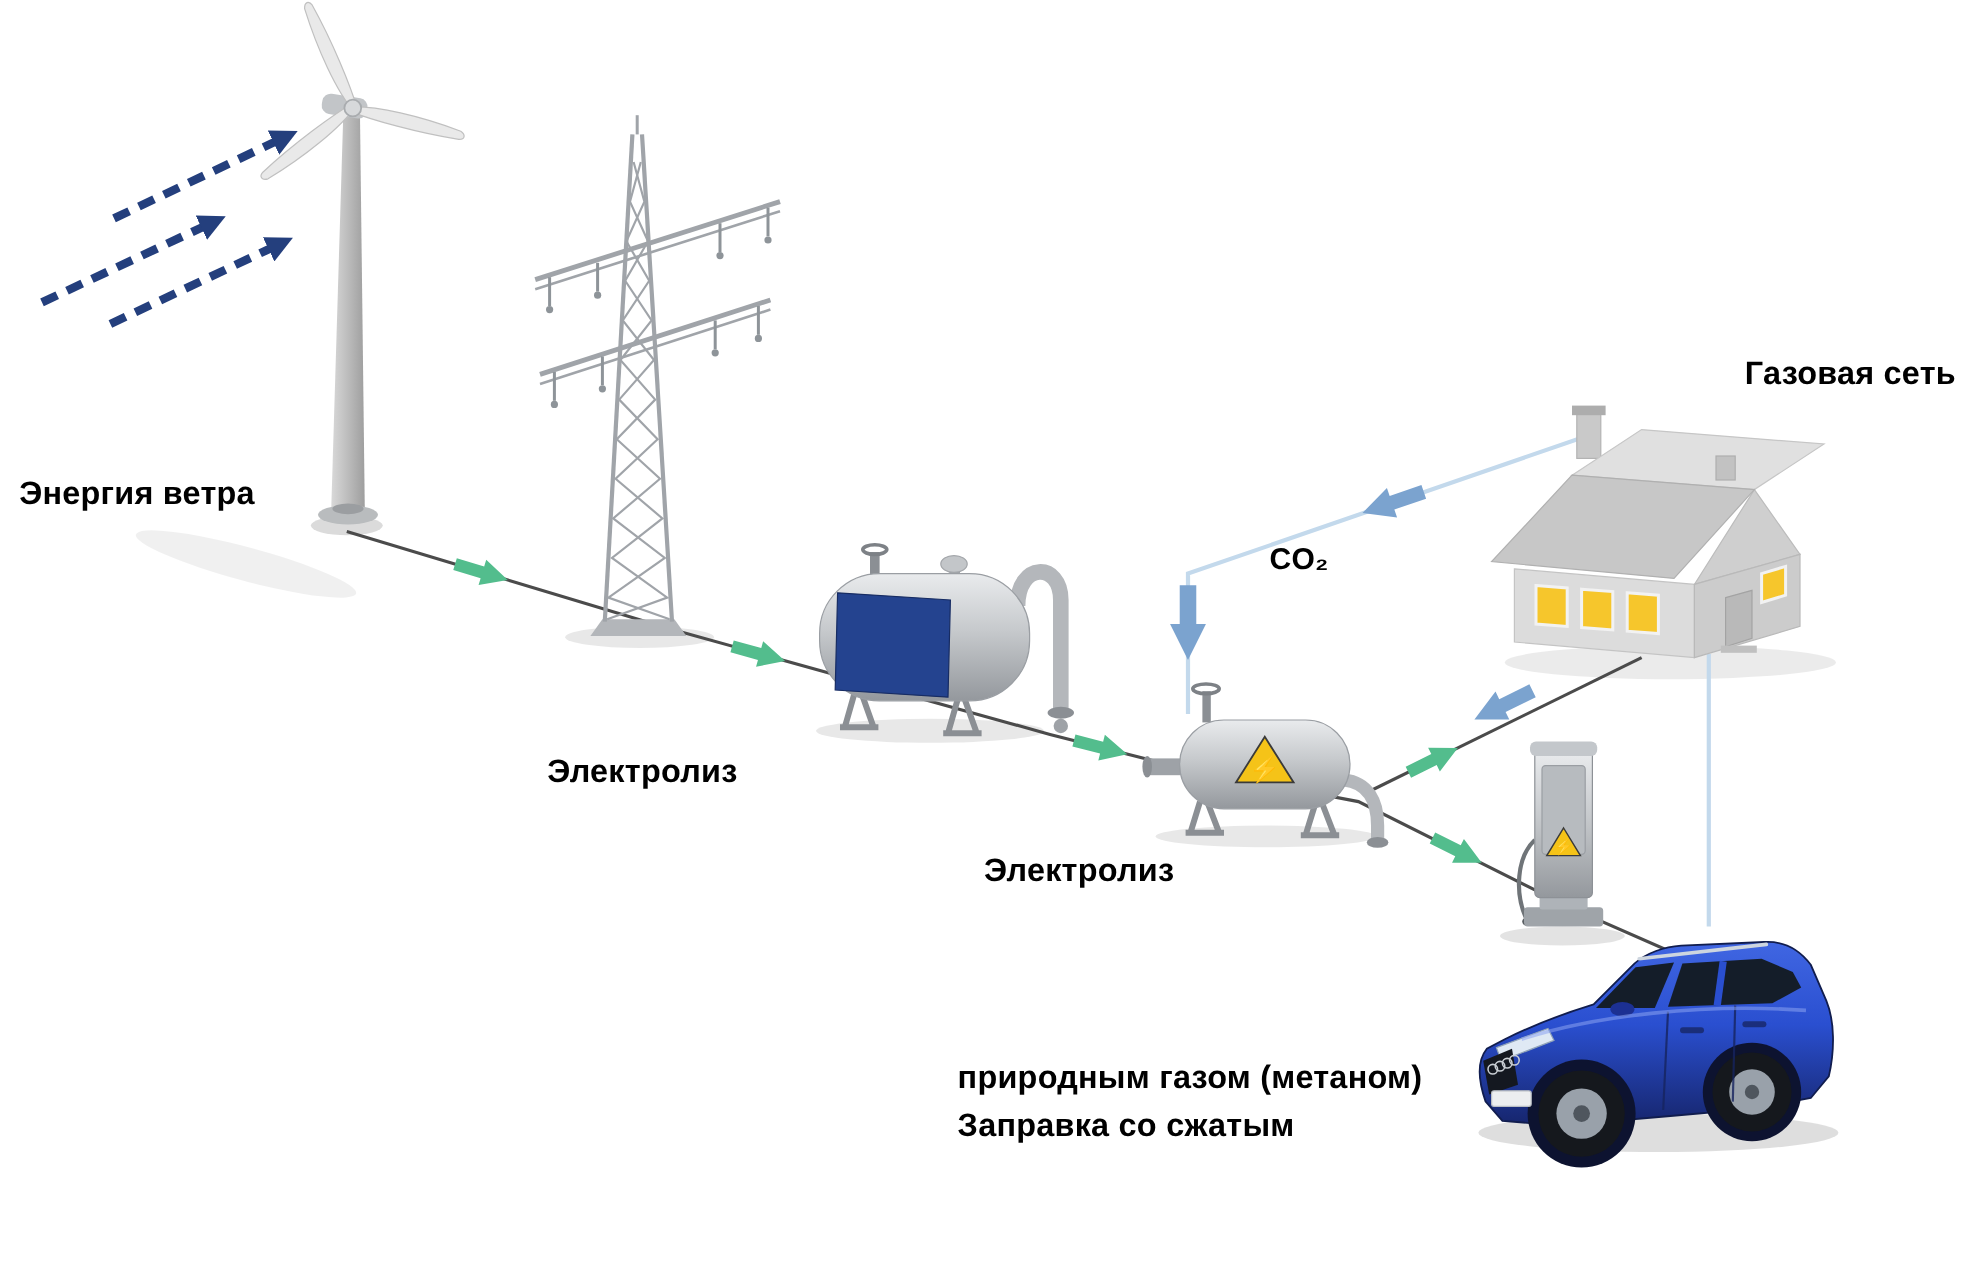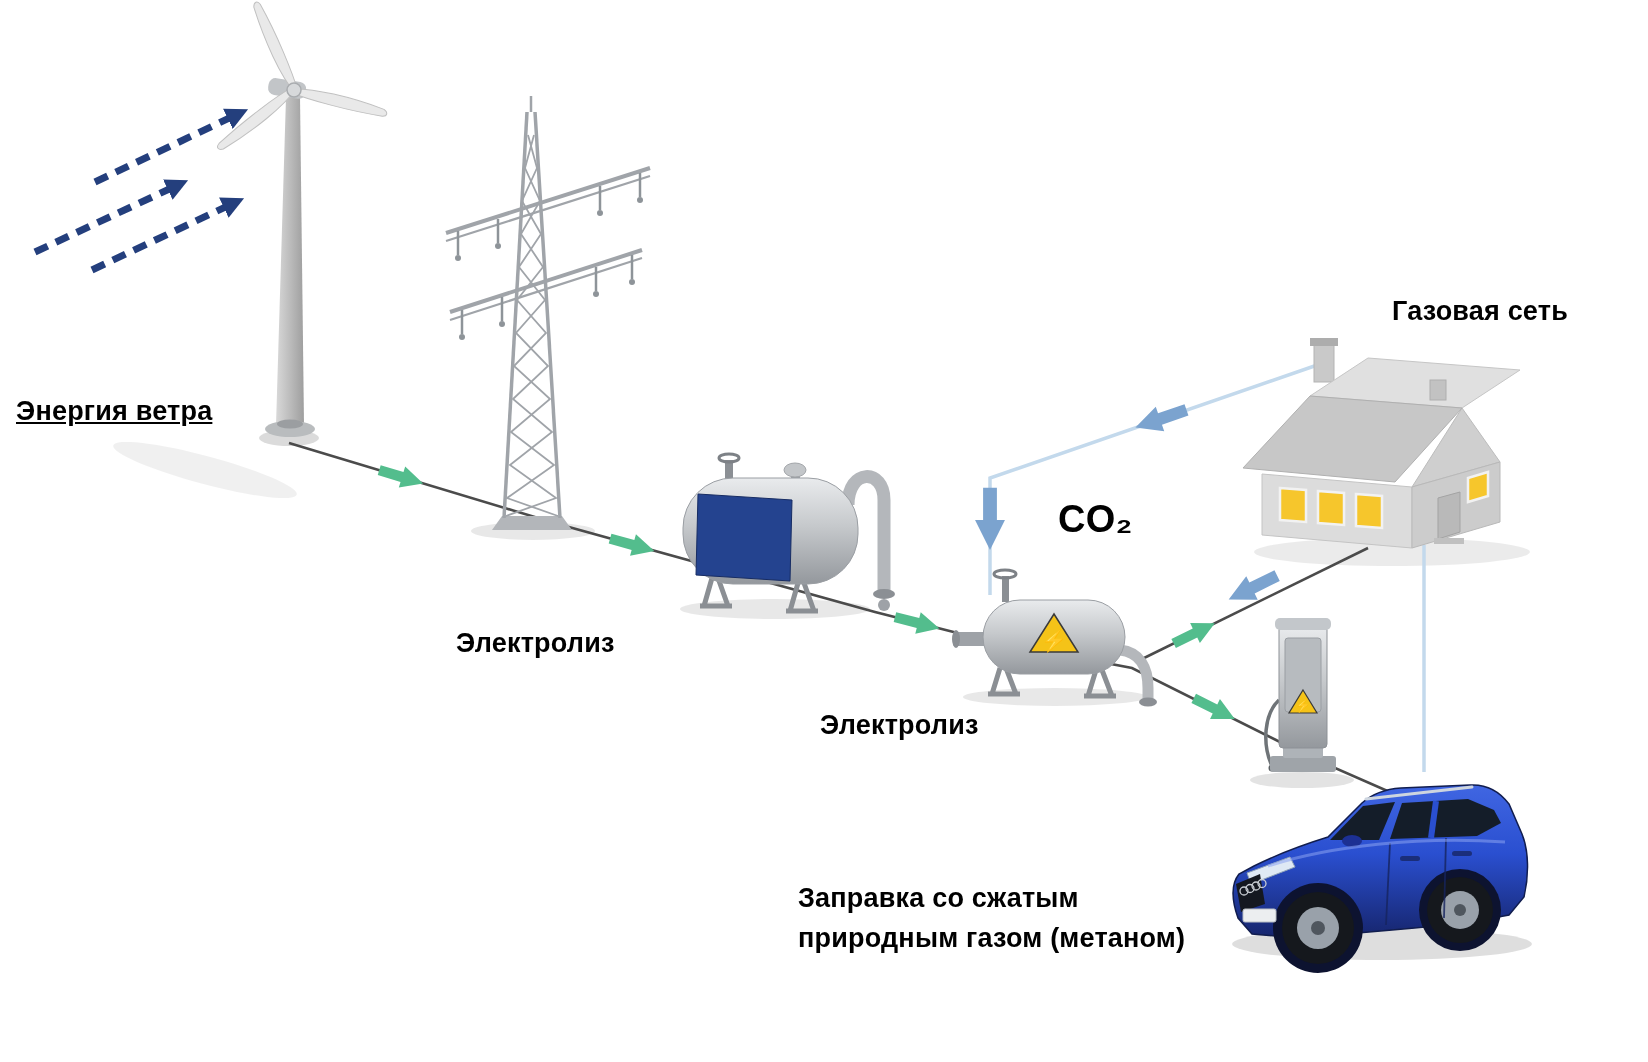--- a/index.html
+++ b/index.html
@@ -12,21 +12,21 @@
   }
   .stage svg { position:absolute; left:0; top:0; }
   .label {
     position:absolute;
     font-weight:bold;
     font-size:27px;
     color:#000;
     white-space:nowrap;
     letter-spacing:0.2px;
   }
-  .label-co2 { font-size:38px;margin-top:46px; }
+  .label-co2 { font-size:25px; }
   .label-fueling .line { line-height:40px; }
 </style>
 </head>
 <body>
 
 <div class="stage">
 
 <svg width="1648" height="1062" viewBox="0 0 1648 1062">
   <defs>
     <linearGradient id="metalGrad" x1="0" y1="0" x2="0" y2="1">
@@ -237,23 +237,23 @@
     <use href="#flowArrow" transform="translate(633,545) rotate(15.5) scale(0.85)" fill="#53bd8d"></use>
     <use href="#flowArrow" transform="translate(918,623) rotate(14.3) scale(0.85)" fill="#53bd8d"></use>
     <use href="#flowArrow" transform="translate(1195,633) rotate(-26.2) scale(0.85)" fill="#53bd8d"></use>
     <use href="#flowArrow" transform="translate(1215,709) rotate(26.6) scale(0.85)" fill="#53bd8d"></use>
     <use href="#flowArrow" transform="translate(1160,419) rotate(161) scale(1)" fill="#7ba3cf"></use>
     <use href="#flowArrow" transform="translate(990,520) rotate(90) scale(1.15)" fill="#7ba3cf"></use>
     <use href="#flowArrow" transform="translate(1252,588) rotate(153.8) scale(1)" fill="#7ba3cf"></use>
   </g>
 </svg>
 
-<div class="label" style="left:16px; top:396px;text-decoration:underline;">Энергия ветра</div>
+<div class="label" style="left:16px; top:396px;">Энергия ветра</div>
 <div class="label" style="left:456px; top:628px;">Электролиз</div>
 <div class="label" style="left:820px; top:710px;">Электролиз</div>
-<div class="label" style="left:1392px; top:296px;">Газовая сеть</div>
+<div class="label" style="left:1454px; top:296px;">Газовая сеть</div>
 <div class="label label-co2" style="left:1058px; top:452px;">CO₂</div>
 <div class="label label-fueling" style="left:798px; top:878px;">
+  <div class="line">природным газом (метаном)</div>
   <div class="line">Заправка со сжатым</div>
-  <div class="line">природным газом (метаном)</div>
 </div>
 
 </div>
 
 </body></html>

